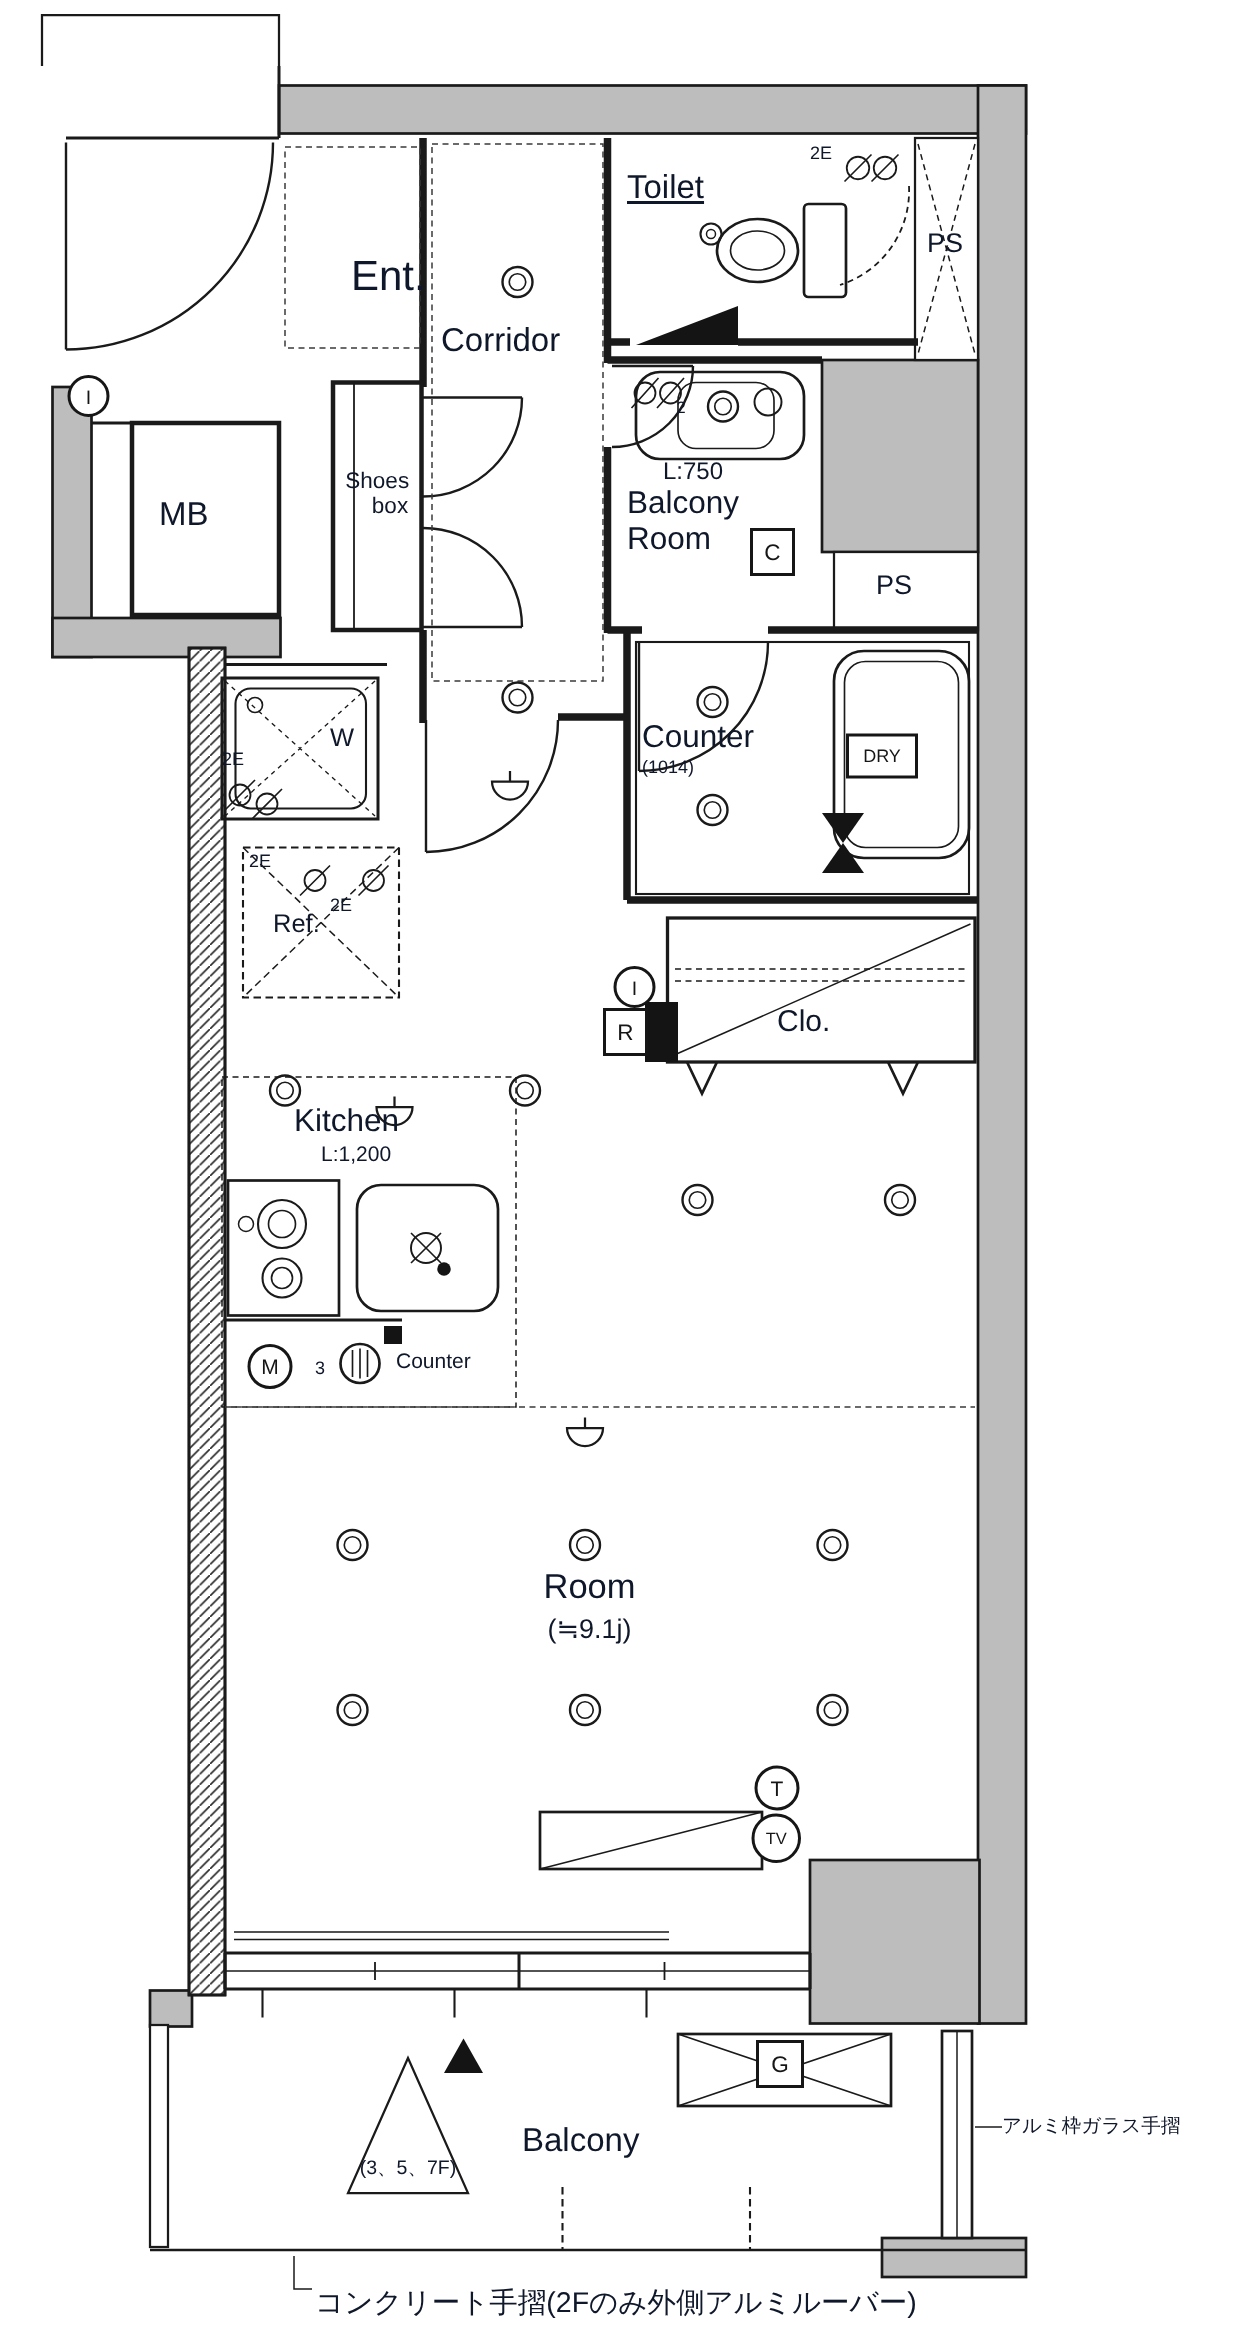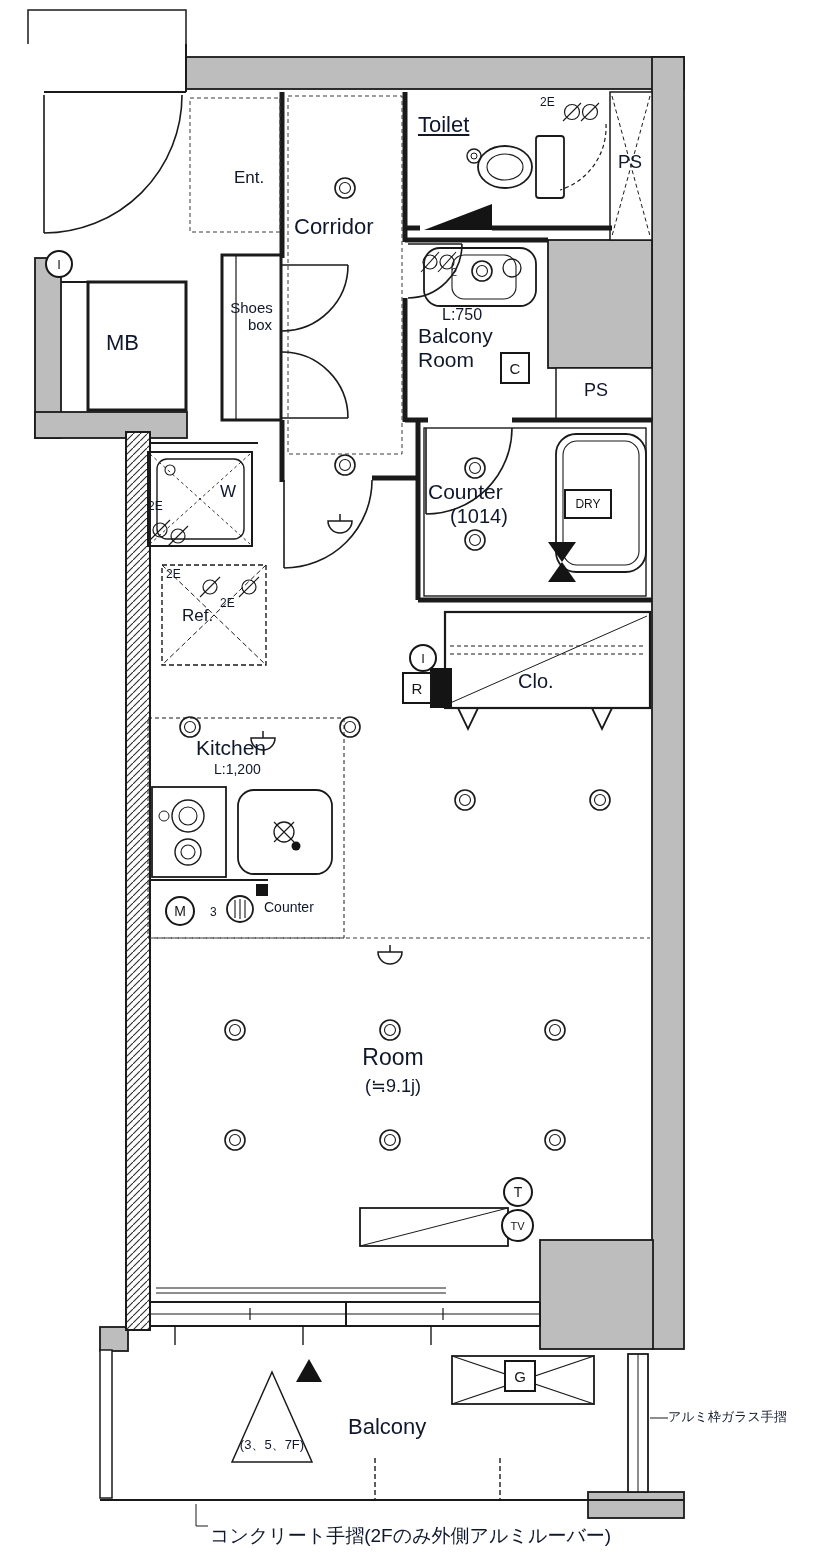--- a/index.html
+++ b/index.html
@@ -238,35 +238,35 @@
     <polygon points="296,1382 322,1382 309,1359" fill="#141414" stroke="none"></polygon>
     <path d="M375,1458 L375,1500 M500,1458 L500,1500" stroke-width="1.4" stroke-dasharray="5,3"></path>
     <path d="M650,1418 L668,1418" stroke-width="1"></path>
     <path d="M196,1504 L196,1526 L208,1526" stroke-width="1"></path>
   </g>
 </svg>
 
 <div class="lbl" style="left:418px;top:112px;font-size:22px;text-decoration:underline;">Toilet</div>
 <div class="lbl" style="left:618px;top:152px;font-size:18px;">PS</div>
 <div class="lbl" style="left:584px;top:380px;font-size:18px;">PS</div>
-<div class="lbl" style="left:234px;top:168px;font-size:17px;">Ent.</div>
+<div class="lbl" style="left:234px;top:168px;font-size:28px;">Ent.</div>
 <div class="lbl" style="left:294px;top:214px;font-size:22px;">Corridor</div>
 <div class="lbl" style="left:106px;top:330px;font-size:22px;">MB</div>
 
-<div class="lbl ctr" style="left:222px;top:299px;width:59px;font-size:15px;">
+<div class="lbl ctr" style="left:222px;top:312px;width:59px;font-size:15px;">
   <span style="display:block;">Shoes</span>
   <span style="display:block;margin-left:17px;">box</span>
 </div>
 
 <div class="lbl" style="left:442px;top:306px;font-size:16px;">L:750</div>
 <div class="lbl" style="left:418px;top:324px;font-size:21px;">Balcony</div>
 <div class="lbl" style="left:418px;top:348px;font-size:21px;">Room</div>
 
 <div class="lbl" style="left:428px;top:480px;font-size:21px;">Counter</div>
-<div class="lbl" style="left:450px;top:505px;font-size:20px;">(1014)</div>
+<div class="lbl" style="left:428px;top:505px;font-size:12px;">(1014)</div>
 
 <div class="lbl" style="left:220px;top:482px;font-size:17px;">W</div>
 <div class="lbl" style="left:182px;top:606px;font-size:17px;">Ref.</div>
 <div class="lbl" style="left:518px;top:670px;font-size:20px;">Clo.</div>
 
 <div class="lbl" style="left:196px;top:736px;font-size:21px;">Kitchen</div>
 <div class="lbl" style="left:214px;top:761px;font-size:14px;">L:1,200</div>
 <div class="lbl" style="left:264px;top:899px;font-size:14px;">Counter</div>
 
 <div class="lbl ctr" style="left:336px;top:1044px;width:114px;font-size:23px;">Room</div>

